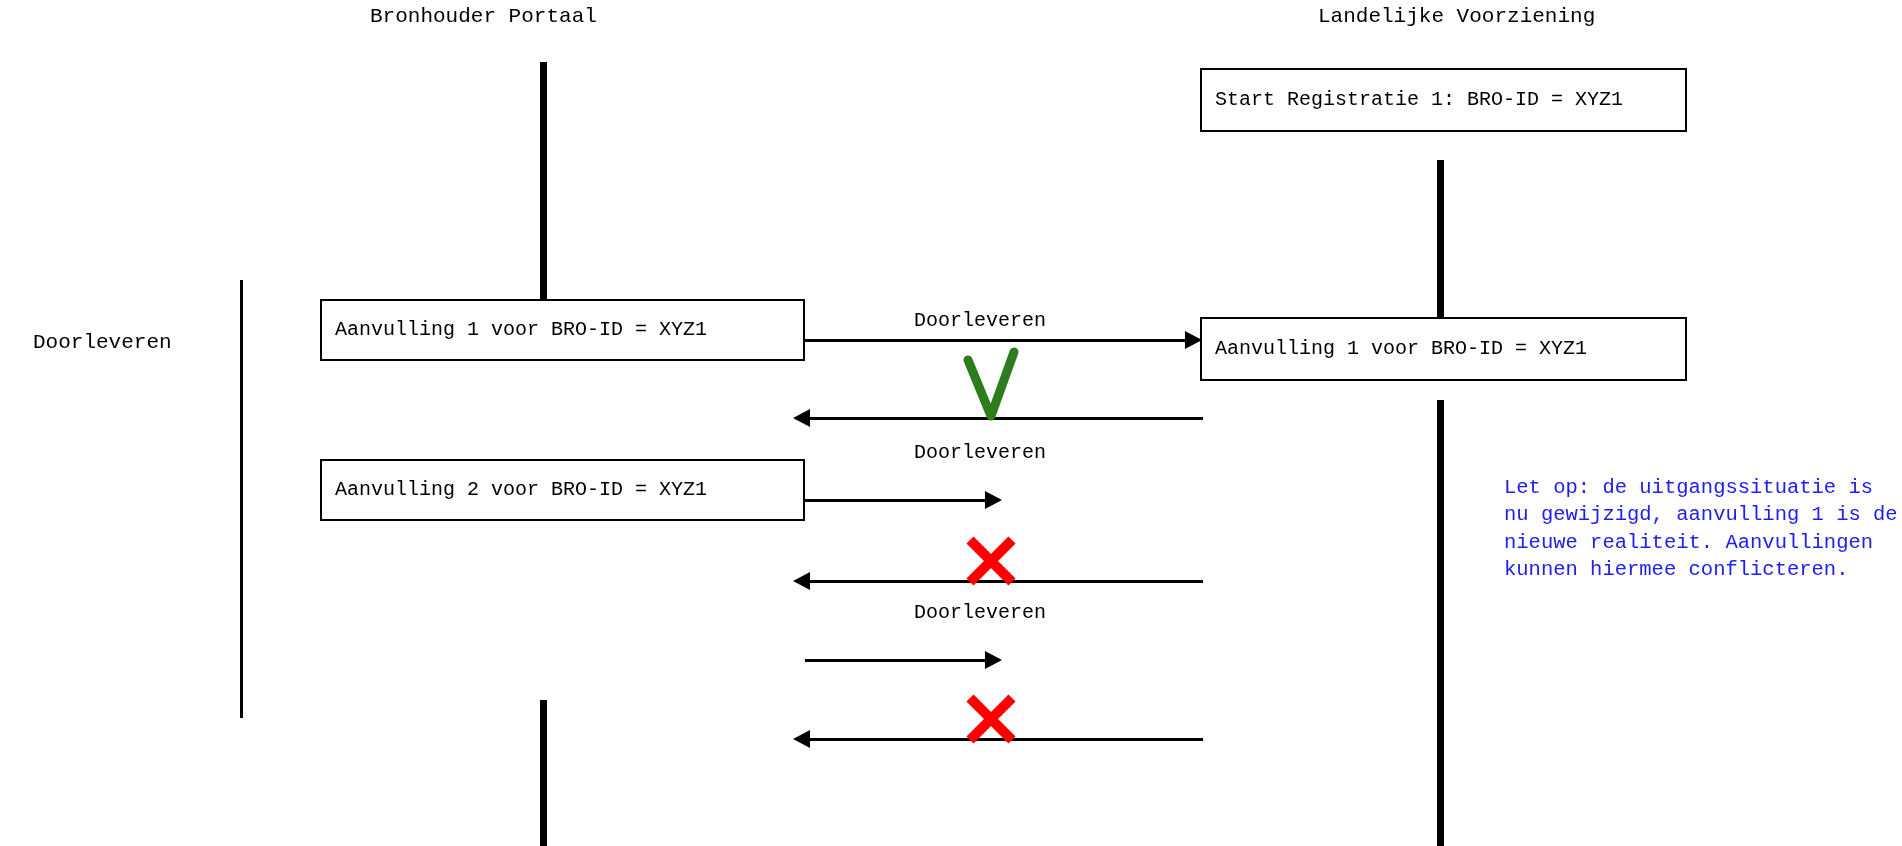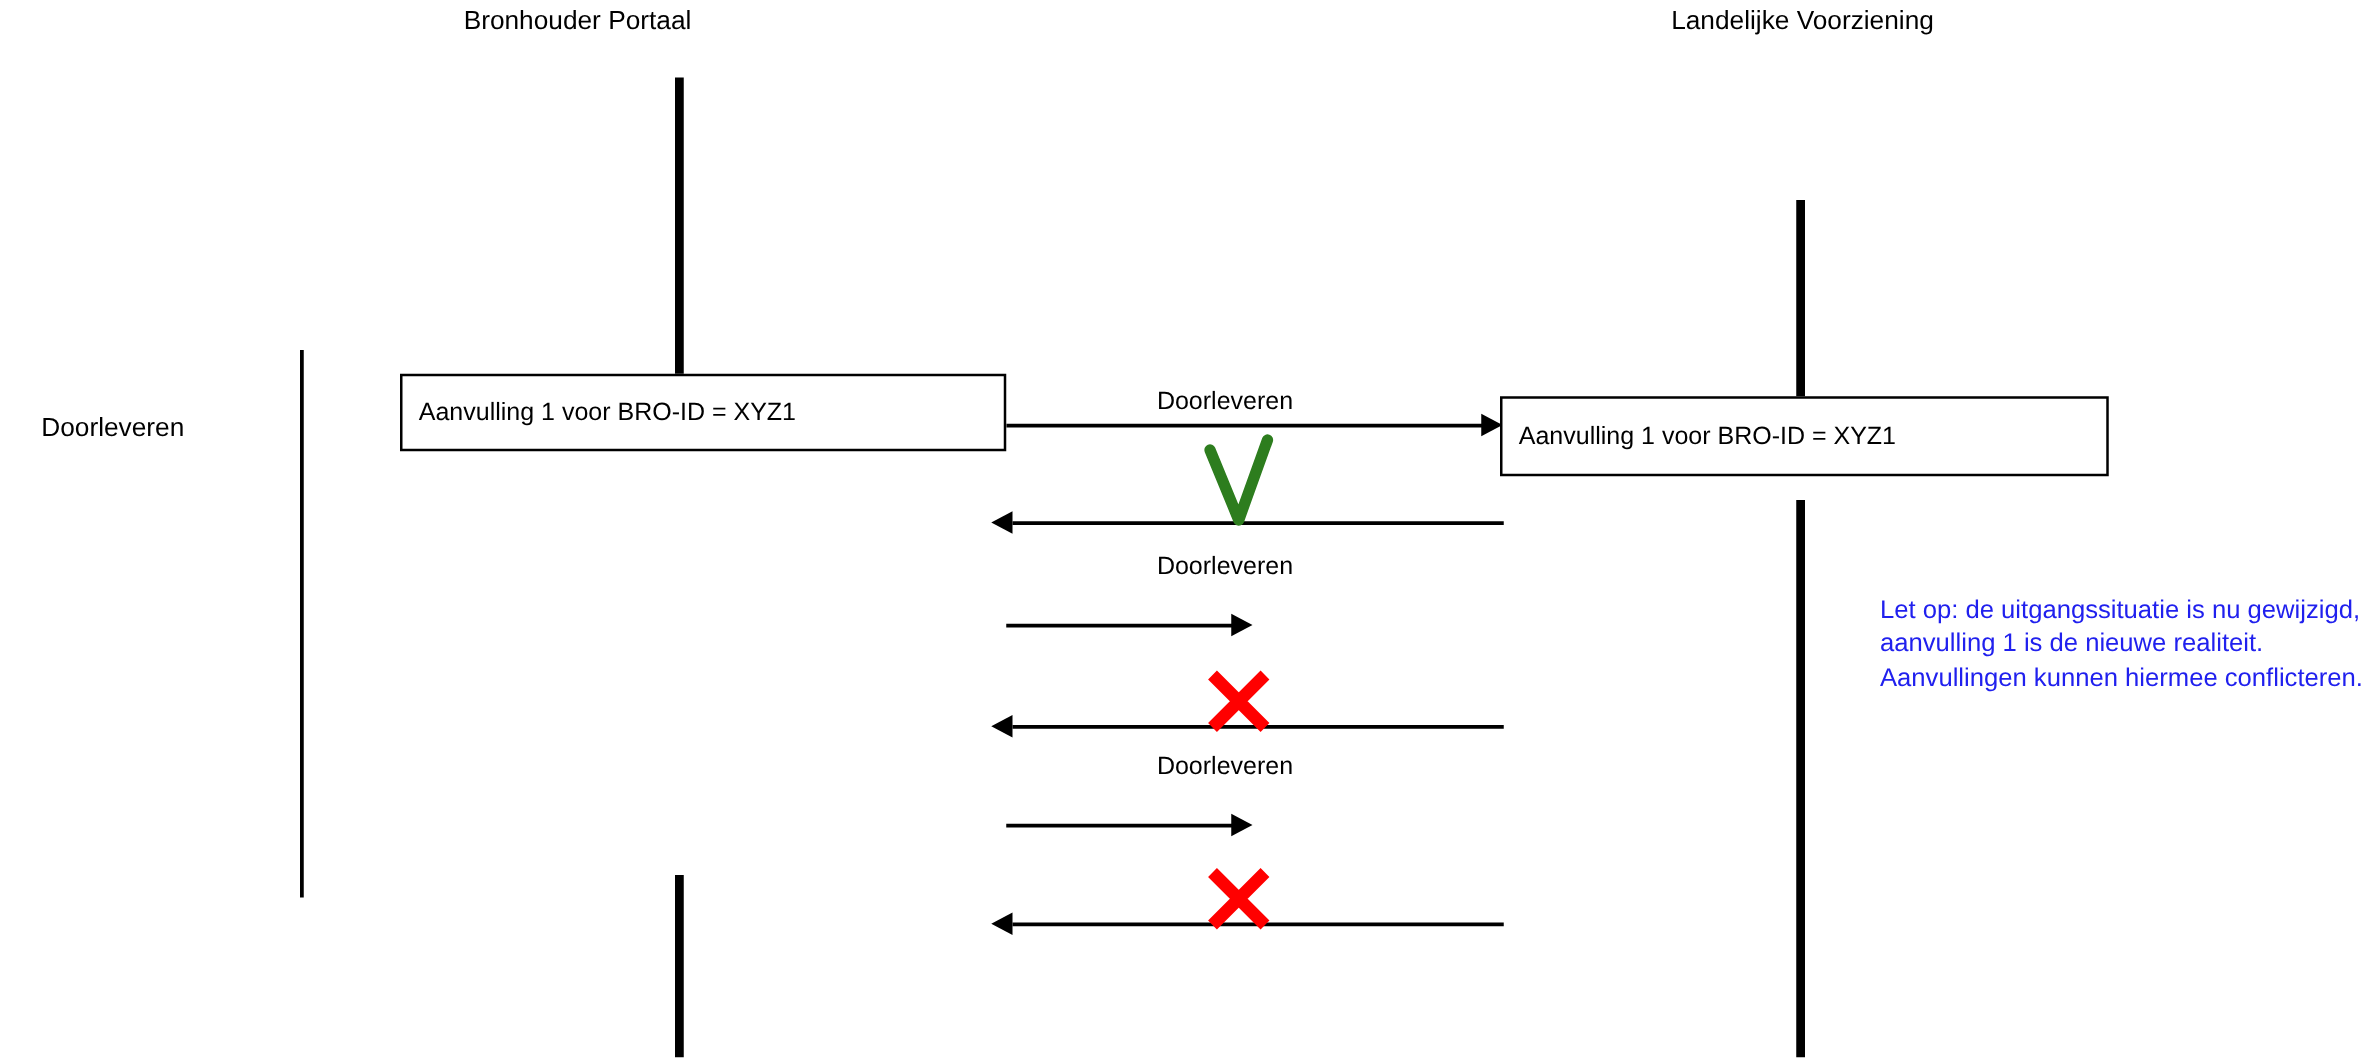--- a/index.html
+++ b/index.html
@@ -11,20 +11,21 @@
     width: 1902px;
     height: 846px;
     font-family: "Liberation Sans", sans-serif;
     color: #000000;
     overflow: hidden;
   }
   #canvas {
     position: relative;
     width: 1902px;
     height: 846px;
+    font-family: Liberation Mono, monospace;
   }
   .lane-title {
     position: absolute;
     font-size: 21px;
     color: #000;
     white-space: nowrap;
     text-align: center;
     line-height: 1;
   }
   .lifeline {
@@ -112,29 +113,35 @@
 
   <div class="lifeline" style="left:540px; top:62px; height:253px;"></div>
   <div class="lifeline" style="left:540px; top:700px; height:146px;"></div>
 
   <div class="lifeline" style="left:1437px; top:160px; height:158px;"></div>
   <div class="lifeline" style="left:1437px; top:400px; height:446px;"></div>
 
   <div class="bracket" style="left:240px; top:280px; height:438px;"></div>
   <div class="group-label" style="left:33px; top:332px;">Doorleveren</div>
 
+  <div class="msg-box" style="left:1200px; top:68px; width:487px; height:64px;">
+    <span>Start Registratie 1: BRO-ID = XYZ1</span>
+  </div>
 
   <div class="msg-box" style="left:320px; top:299px; width:485px; height:62px;">
     <span>Aanvulling 1 voor BRO-ID = XYZ1</span>
   </div>
 
   <div class="msg-box" style="left:1200px; top:317px; width:487px; height:64px;">
     <span>Aanvulling 1 voor BRO-ID = XYZ1</span>
   </div>
 
+  <div class="msg-box" style="left:320px; top:459px; width:485px; height:62px;">
+    <span>Aanvulling 2 voor BRO-ID = XYZ1</span>
+  </div>
 
 
   <div class="arrow-label" style="left:880px; top:311px; width:200px;">Doorleveren</div>
   <div class="arrow-line" style="left:805px; top:339px; width:383px;"></div>
   <div class="arrow-head right" style="left:1185px; top:331px;"></div>
 
   <div class="arrow-line" style="left:810px; top:417px; width:393px;"></div>
   <div class="arrow-head left" style="left:793px; top:409px;"></div>
   <div class="mark" style="left:962px; top:346px;">
     <svg width="64" height="80" viewBox="0 0 64 80">

